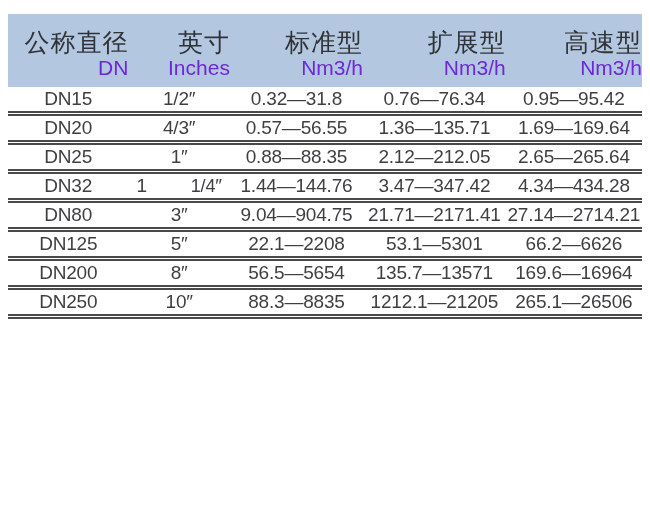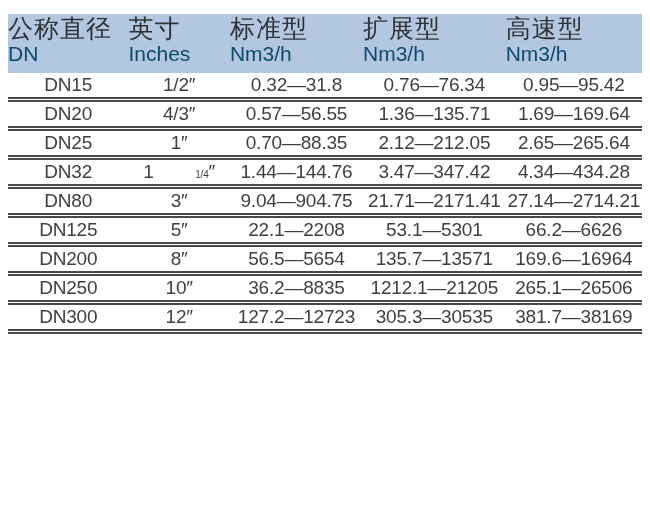--- a/index.html
+++ b/index.html
@@ -15,48 +15,48 @@
     table-layout:fixed;
   }
   col.c-dn{width:19%;}
   col.c-inch{width:16%;}
   col.c-std{width:21%;}
   col.c-ext{width:22.5%;}
   col.c-high{width:21.5%;}
   thead th{
     background:#b4c7e0;
     font-weight:normal;
-    text-align:left;
+    text-align:right;
     vertical-align:middle;
-    padding:0 0 7px 0;
+    padding:14px 0 7px 0;
     color:#2f3337;
   }
   thead .zh{
     font-size:25px;
     letter-spacing:1px;
     line-height:28px;
   }
   thead .sub{
     font-size:21px;
     line-height:24px;
-    color:#0c4a6e;
+    color:#6d28d9;
   }
   tbody td{
     border-bottom:5px double #4a4a4a;
     text-align:center;
     vertical-align:middle;
     height:24px;
     padding:0;
     font-size:19px;
     color:#3d3f41;
     letter-spacing:-0.2px;
     white-space:nowrap;
   }
   tbody td .frac{
-    font-size:10px;
+    font-size:18px;
     data:none;
     margin-left:39px;
   }
 </style>
 </head>
 <body>
 
 <div class="sheet">
   <table>
     <colgroup>
@@ -101,21 +101,21 @@
         <tr>
           <td>DN20</td>
           <td>4/3″</td>
           <td>0.57—56.55</td>
           <td>1.36—135.71</td>
           <td>1.69—169.64</td>
         </tr>
         <tr>
           <td>DN25</td>
           <td>1″</td>
-          <td>0.70—88.35</td>
+          <td>0.88—88.35</td>
           <td>2.12—212.05</td>
           <td>2.65—265.64</td>
         </tr>
         <tr>
           <td>DN32</td>
           <td>1<span class="frac"> 1/4</span>″</td>
           <td>1.44—144.76</td>
           <td>3.47—347.42</td>
           <td>4.34—434.28</td>
         </tr>
@@ -136,26 +136,19 @@
         <tr>
           <td>DN200</td>
           <td>8″</td>
           <td>56.5—5654</td>
           <td>135.7—13571</td>
           <td>169.6—16964</td>
         </tr>
         <tr>
           <td>DN250</td>
           <td>10″</td>
-          <td>36.2—8835</td>
+          <td>88.3—8835</td>
           <td>1212.1—21205</td>
           <td>265.1—26506</td>
-        </tr>
-        <tr>
-          <td>DN300</td>
-          <td>12″</td>
-          <td>127.2—12723</td>
-          <td>305.3—30535</td>
-          <td>381.7—38169</td>
         </tr>
       </tbody>
   </table>
 </div>
 
 </body></html>

